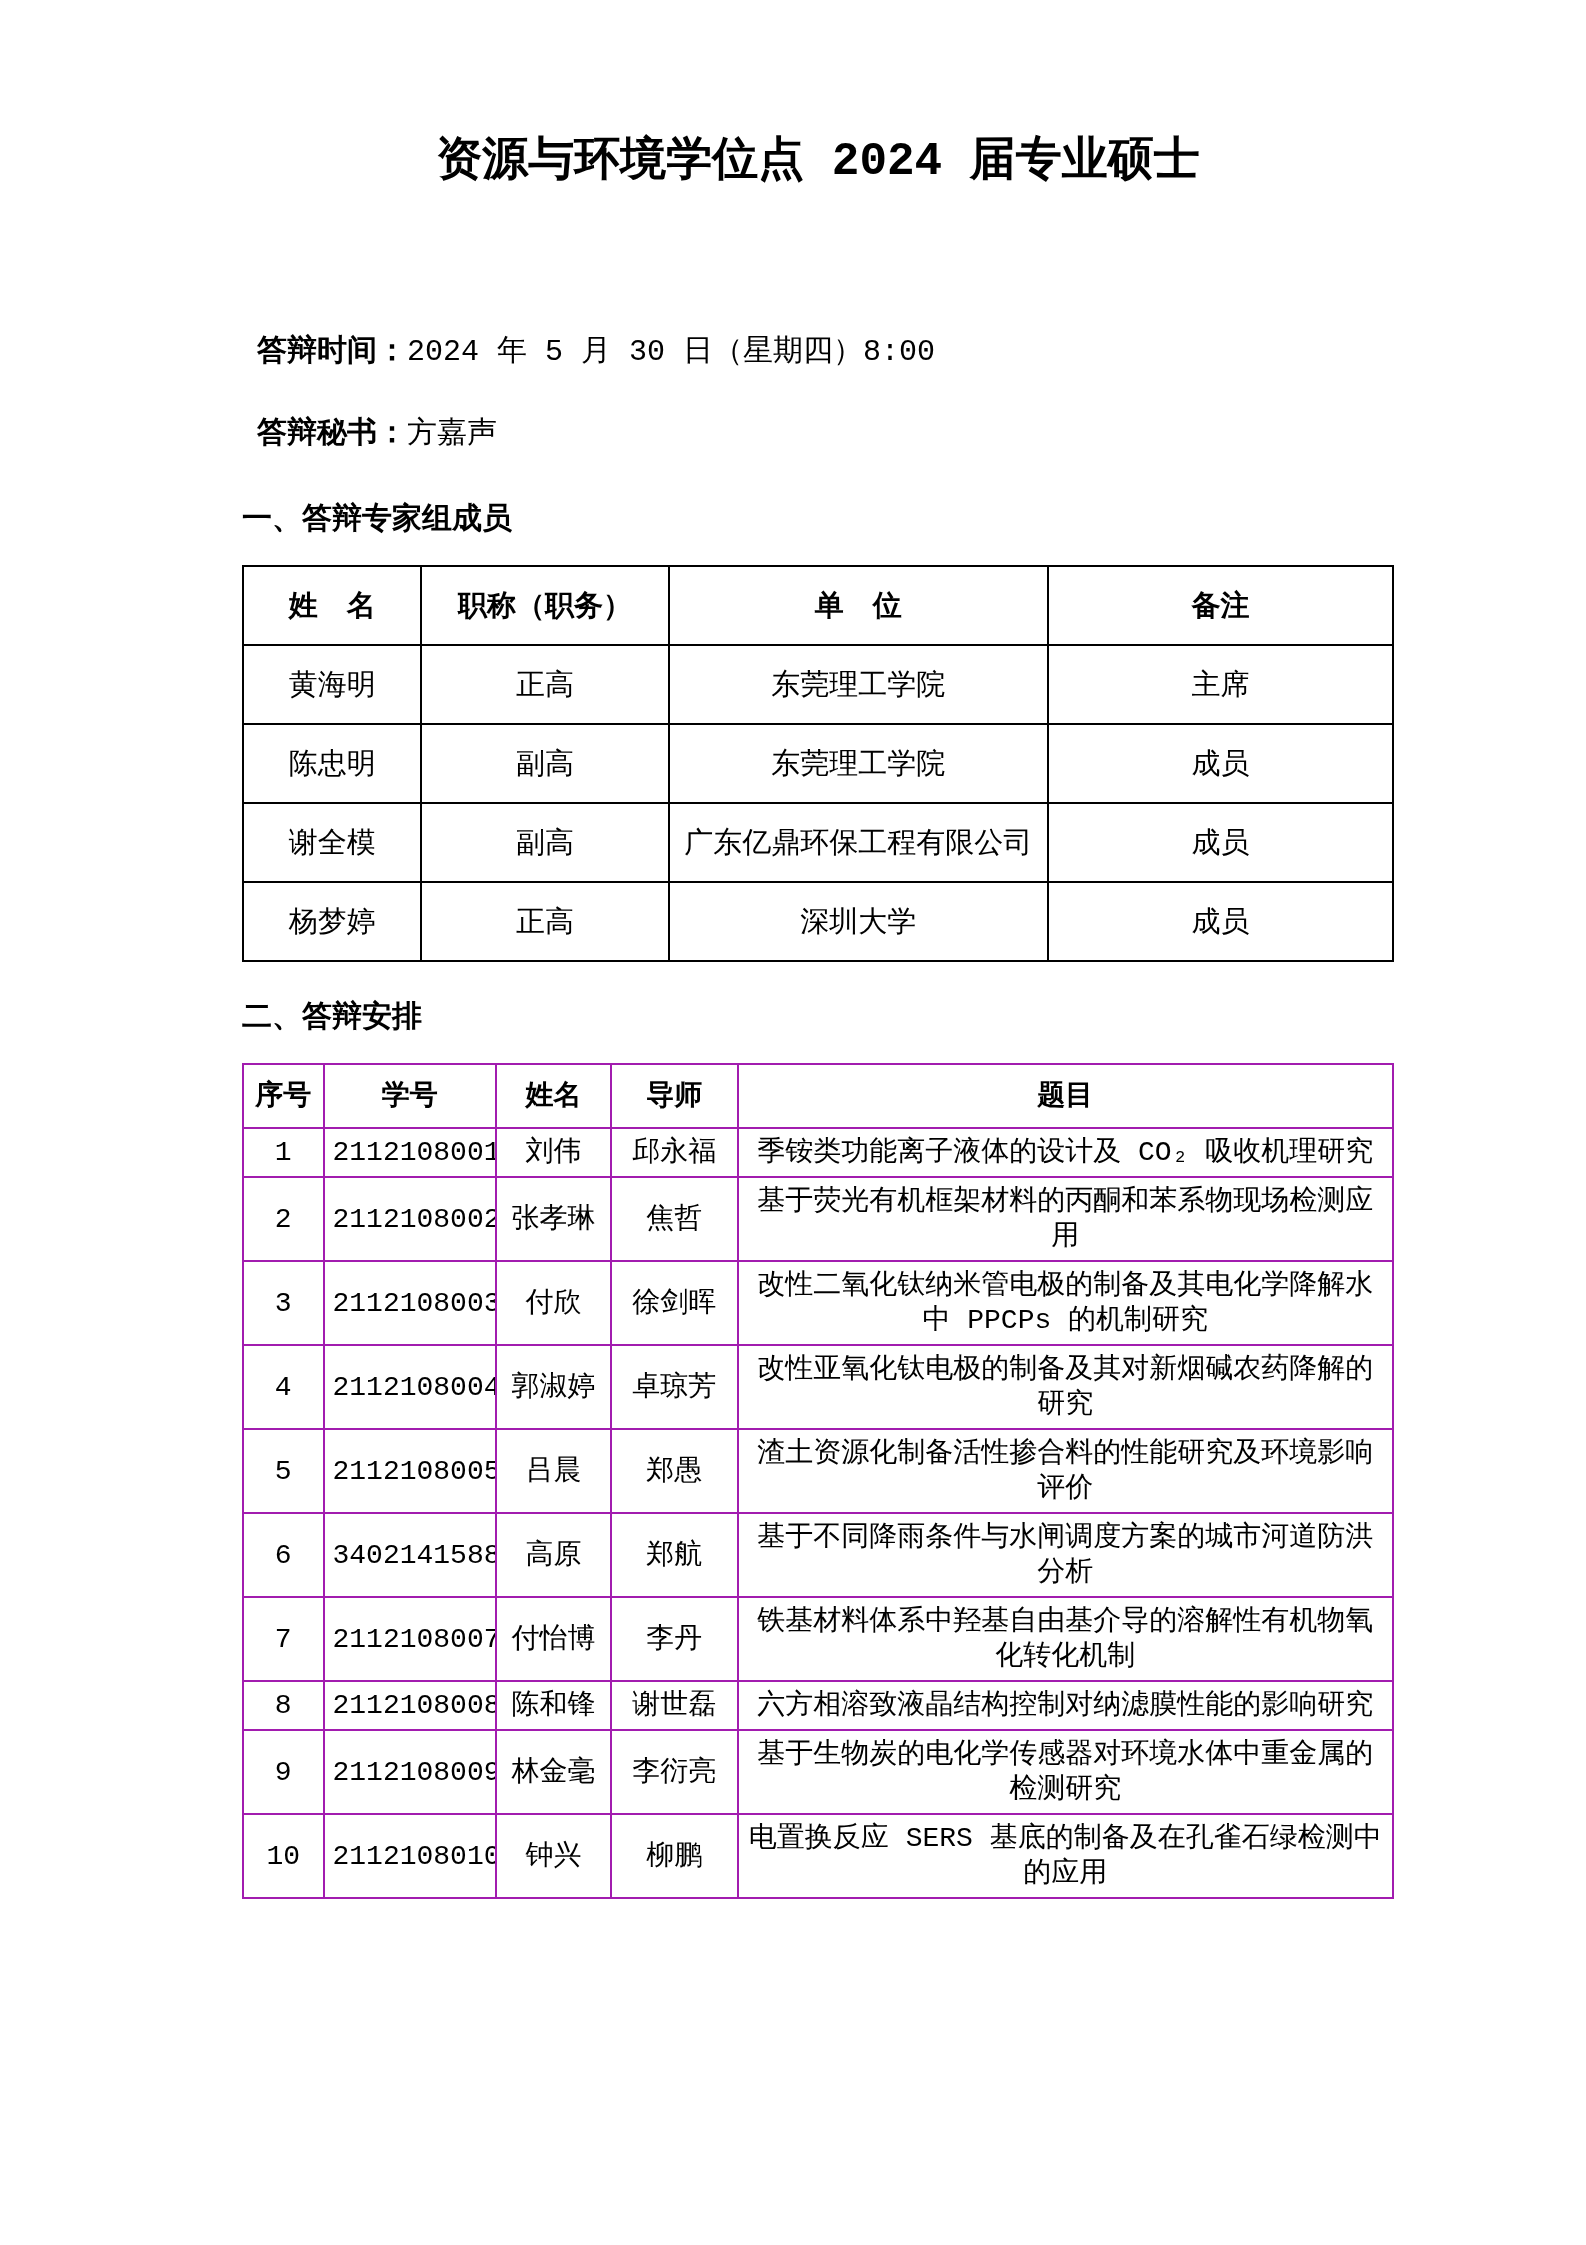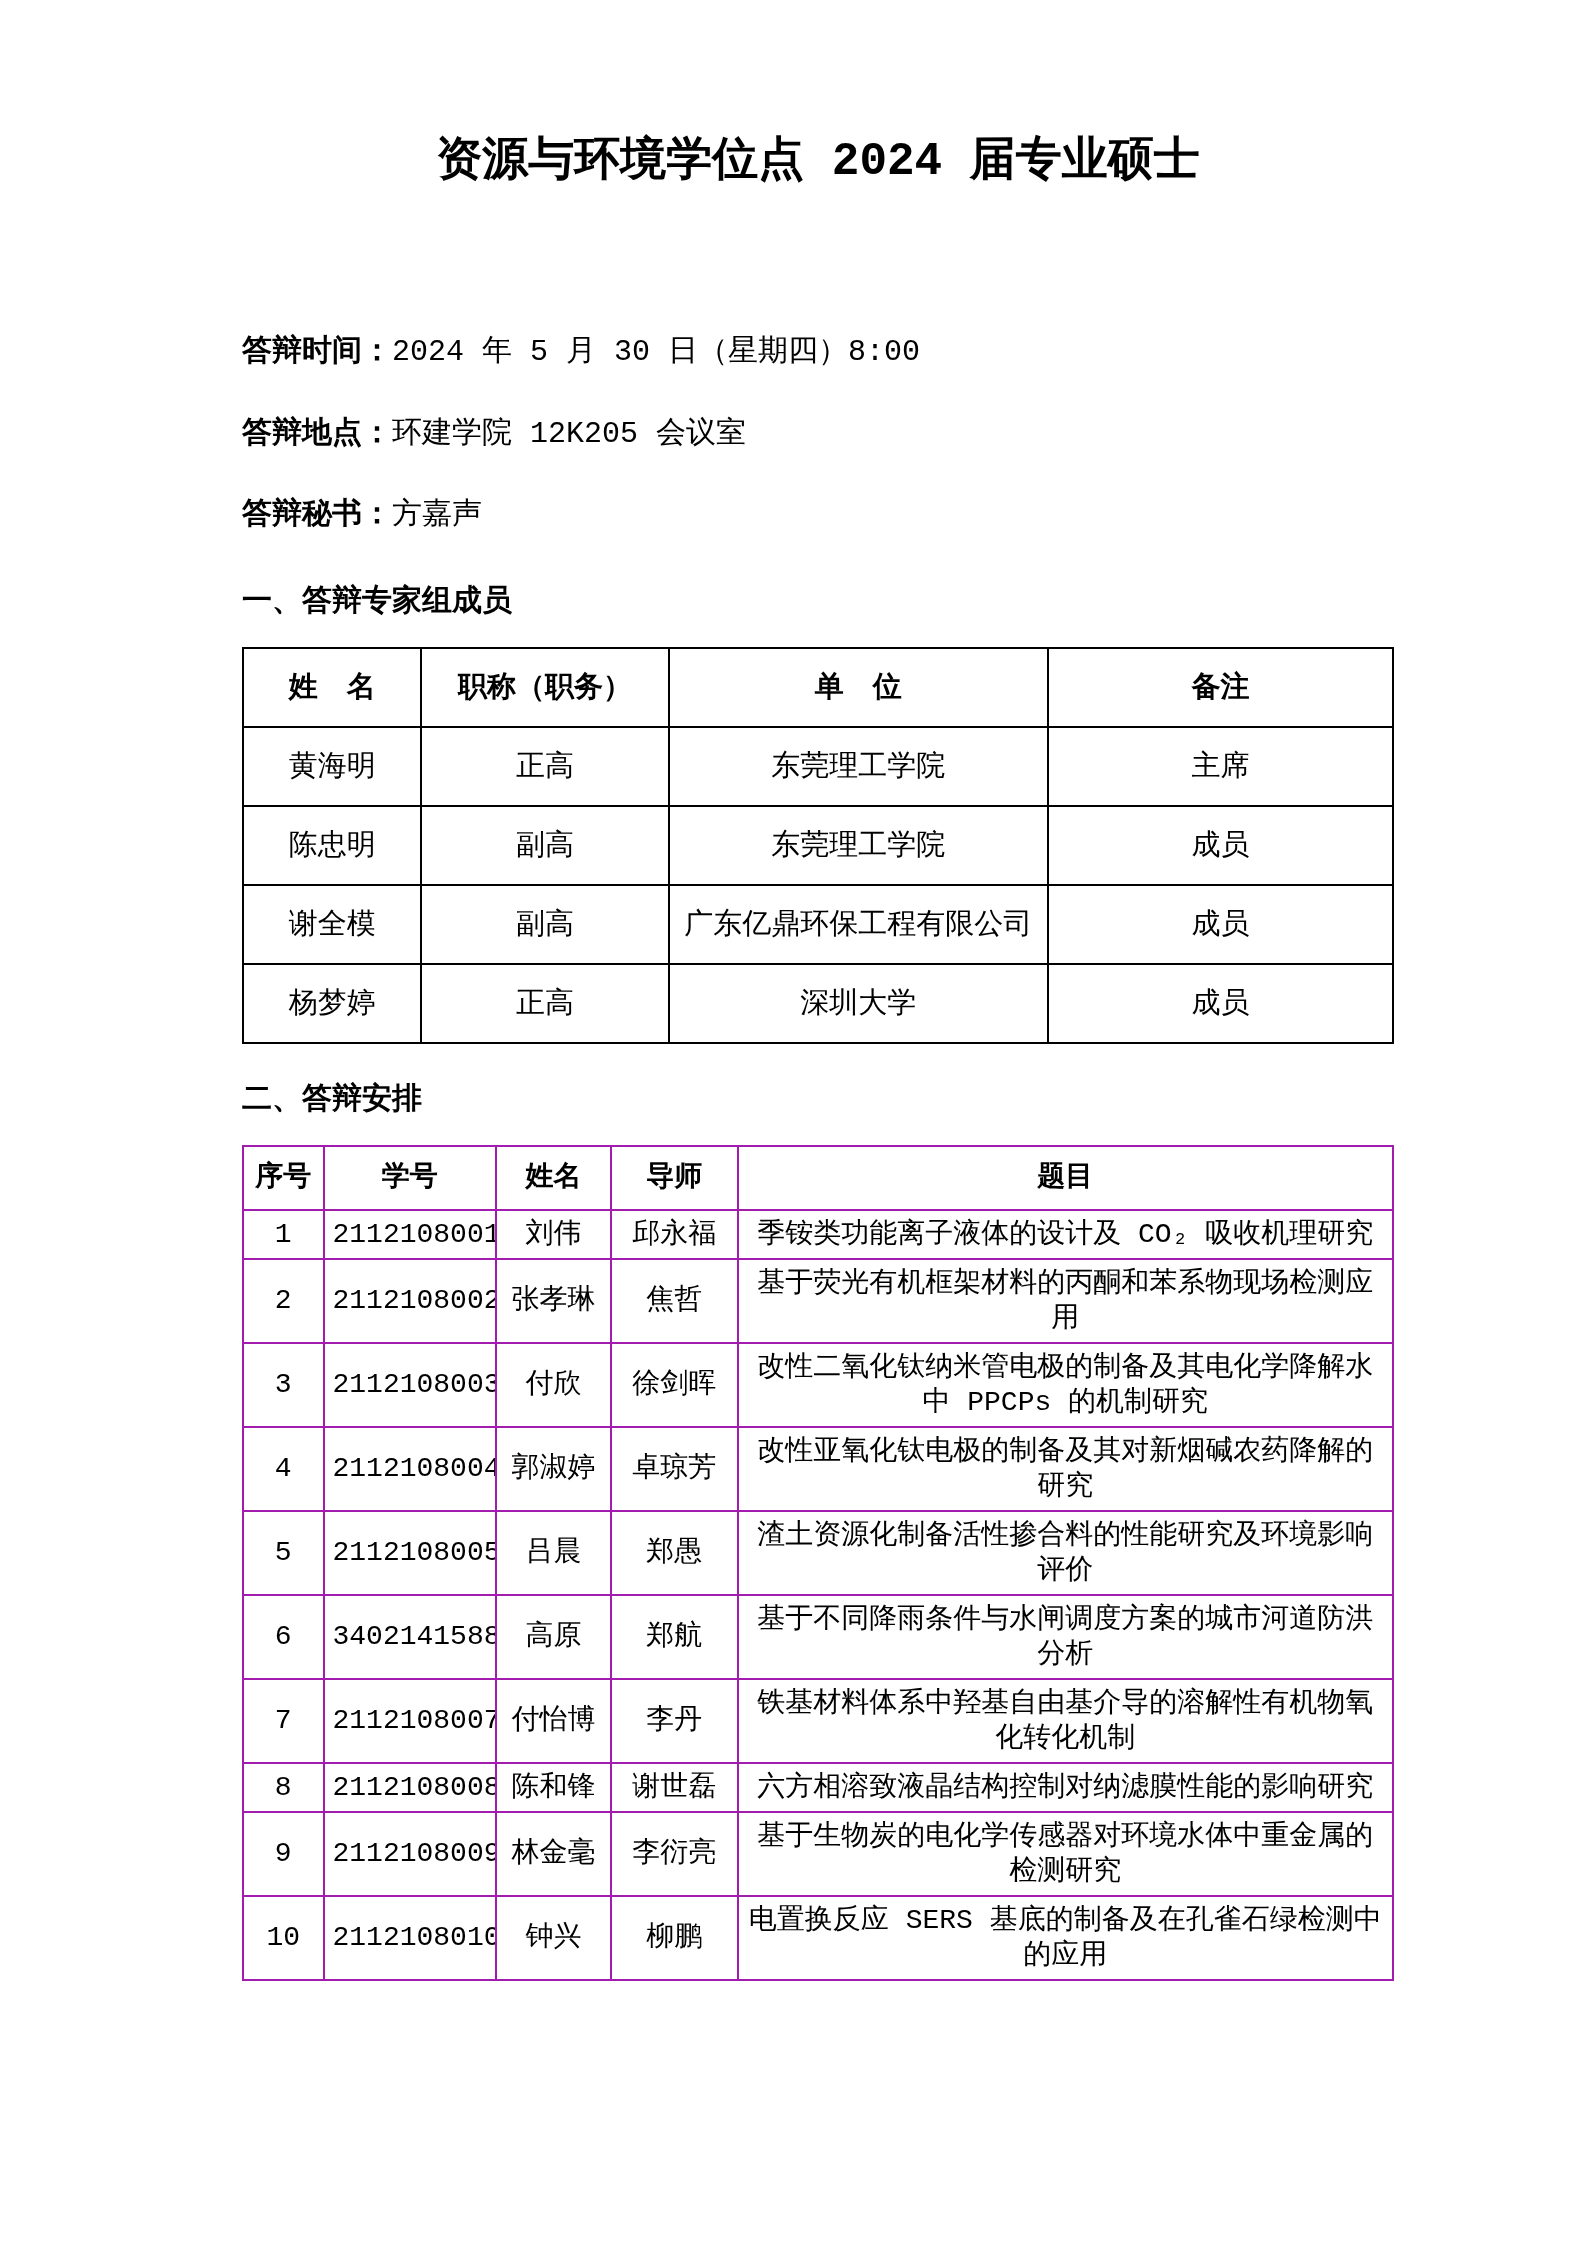--- a/index.html
+++ b/index.html
@@ -17,21 +17,21 @@
   .doc-title{
     font-size:46px;
     font-weight:700;
     text-align:center;
     line-height:1.42;
     margin:0 0 140px 0;
   }
   .info-line{
     font-size:30px;
     line-height:1.15;
-    margin:0 0 47px 0;
+    margin:0 0 47px 15px;
     white-space:nowrap;
   }
   .info-line .label{font-weight:700;}
   .info-line .value{font-weight:400;}
   .section-heading{
     font-size:30px;
     font-weight:700;
     margin:34px 0 26px 0;
   }
   table{border-collapse:collapse;width:100%;table-layout:fixed;}
@@ -65,23 +65,20 @@
 <div class="page">
 
   <div class="doc-title">
     <div>资源与环境学位点 2024 届专业硕士</div>
   </div>
 
   <div class="info-line">
     <span class="label">答辩时间：</span><span class="value">2024 年 5 月 30 日（星期四）8:00</span>
   </div>
   <div class="info-line">
-    <span class="label">答辩地点：</span><span class="value">环建学院 12K205 会议室</span>
-  </div>
-  <div class="info-line">
     <span class="label">答辩秘书：</span><span class="value">方嘉声</span>
   </div>
 
   <div class="section-heading">一、答辩专家组成员</div>
 
   <table class="t1">
     <colgroup>
       <col style="width:15.5%">
         <col style="width:21.5%">
         <col style="width:33%">

